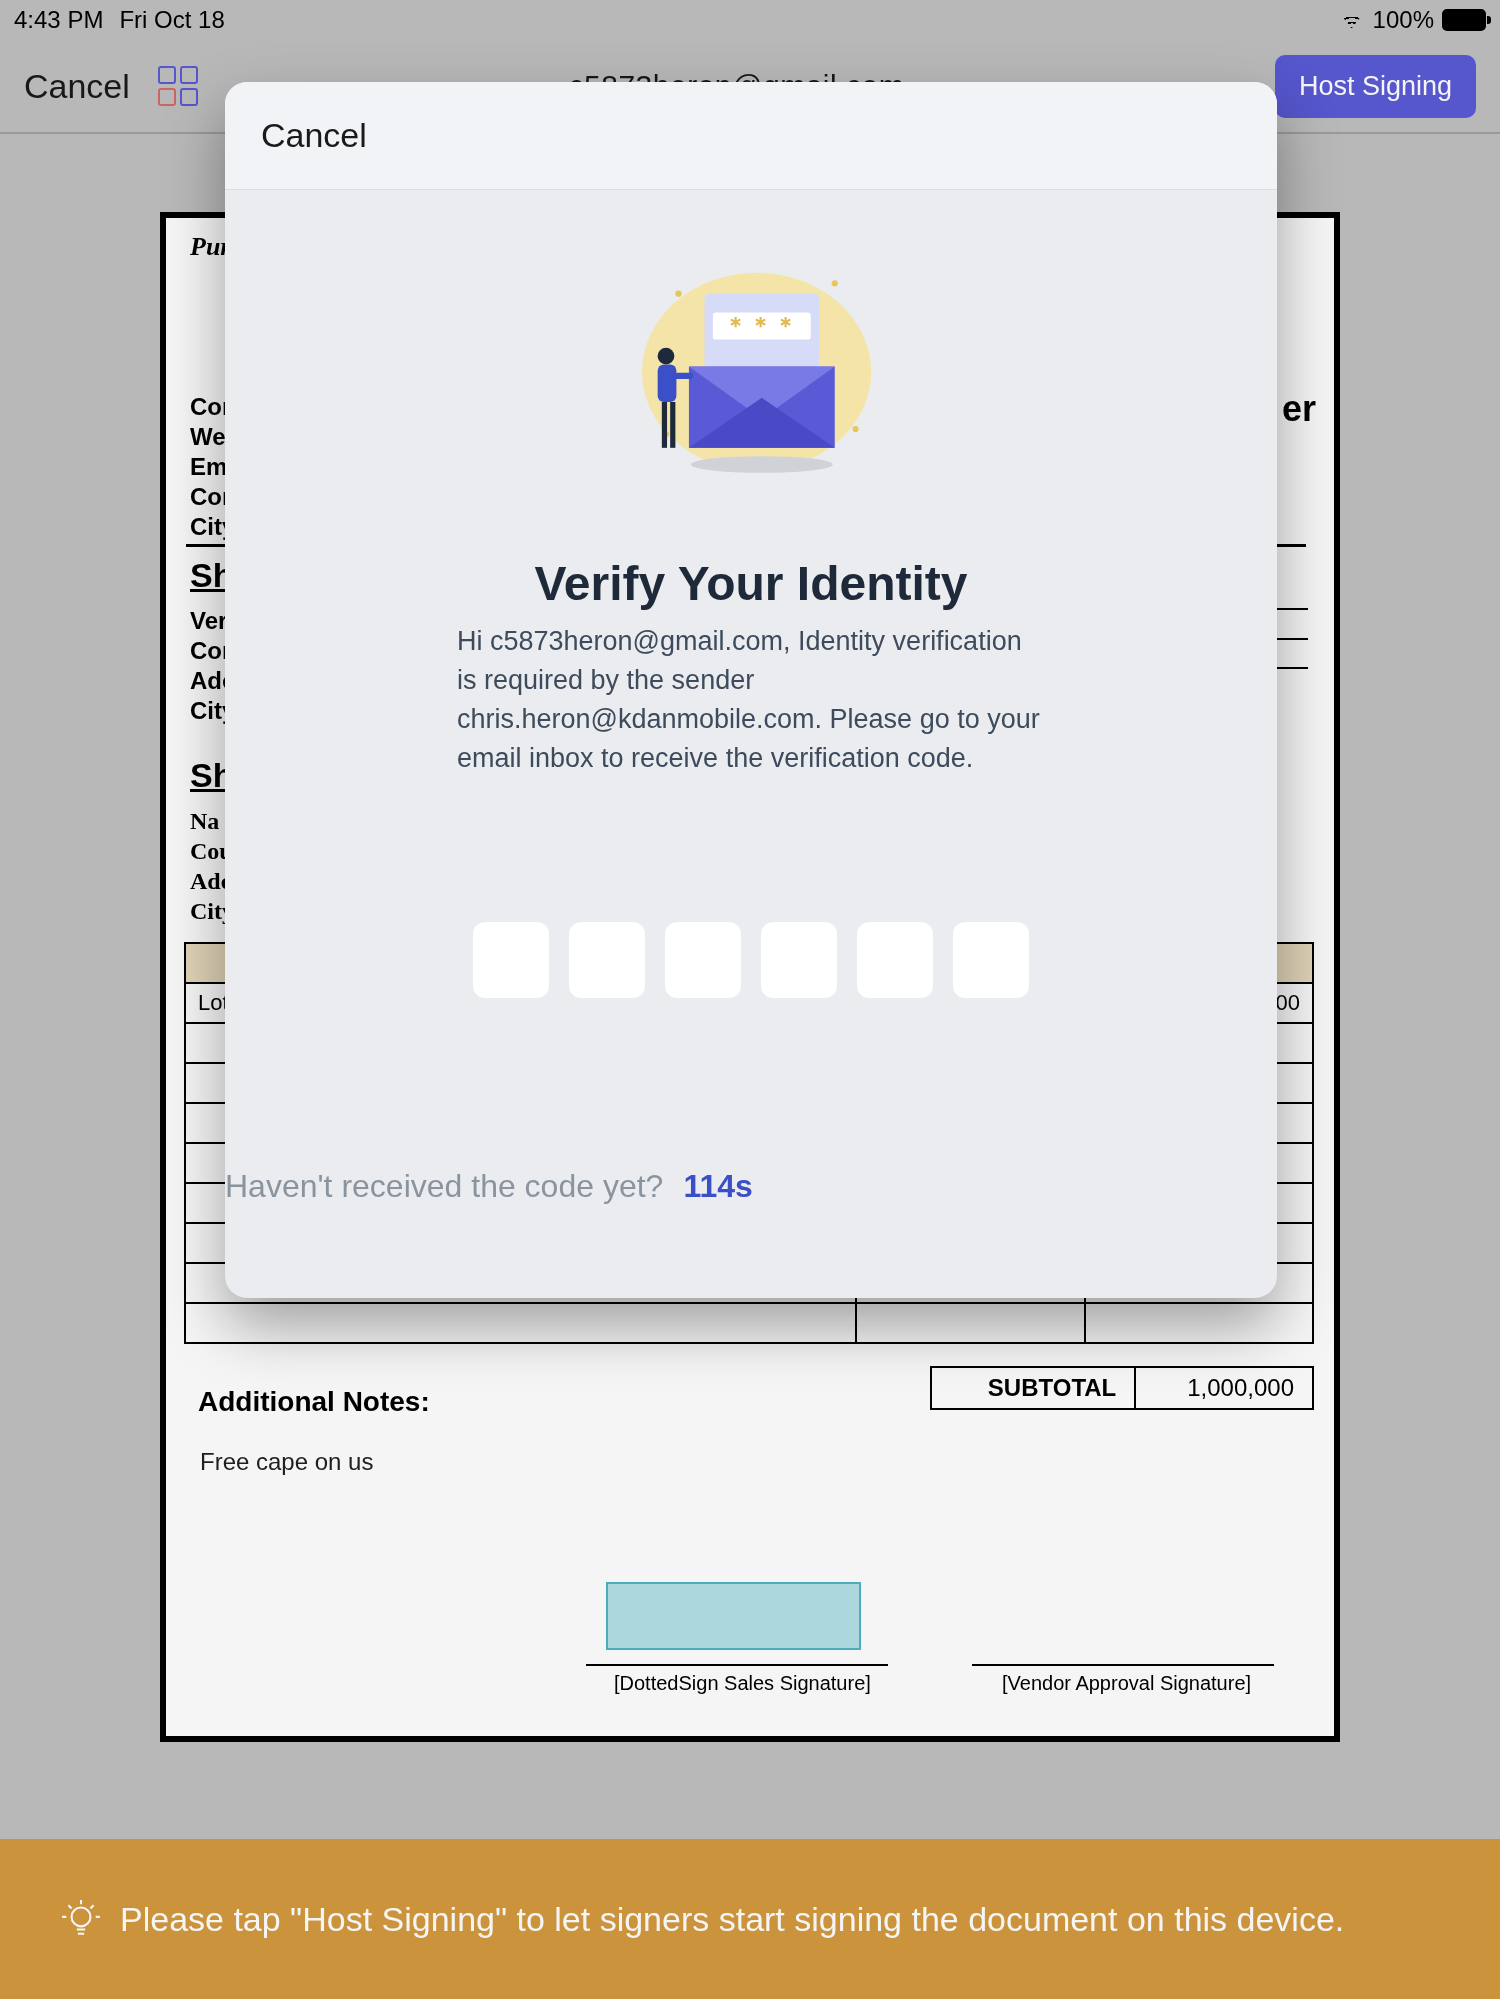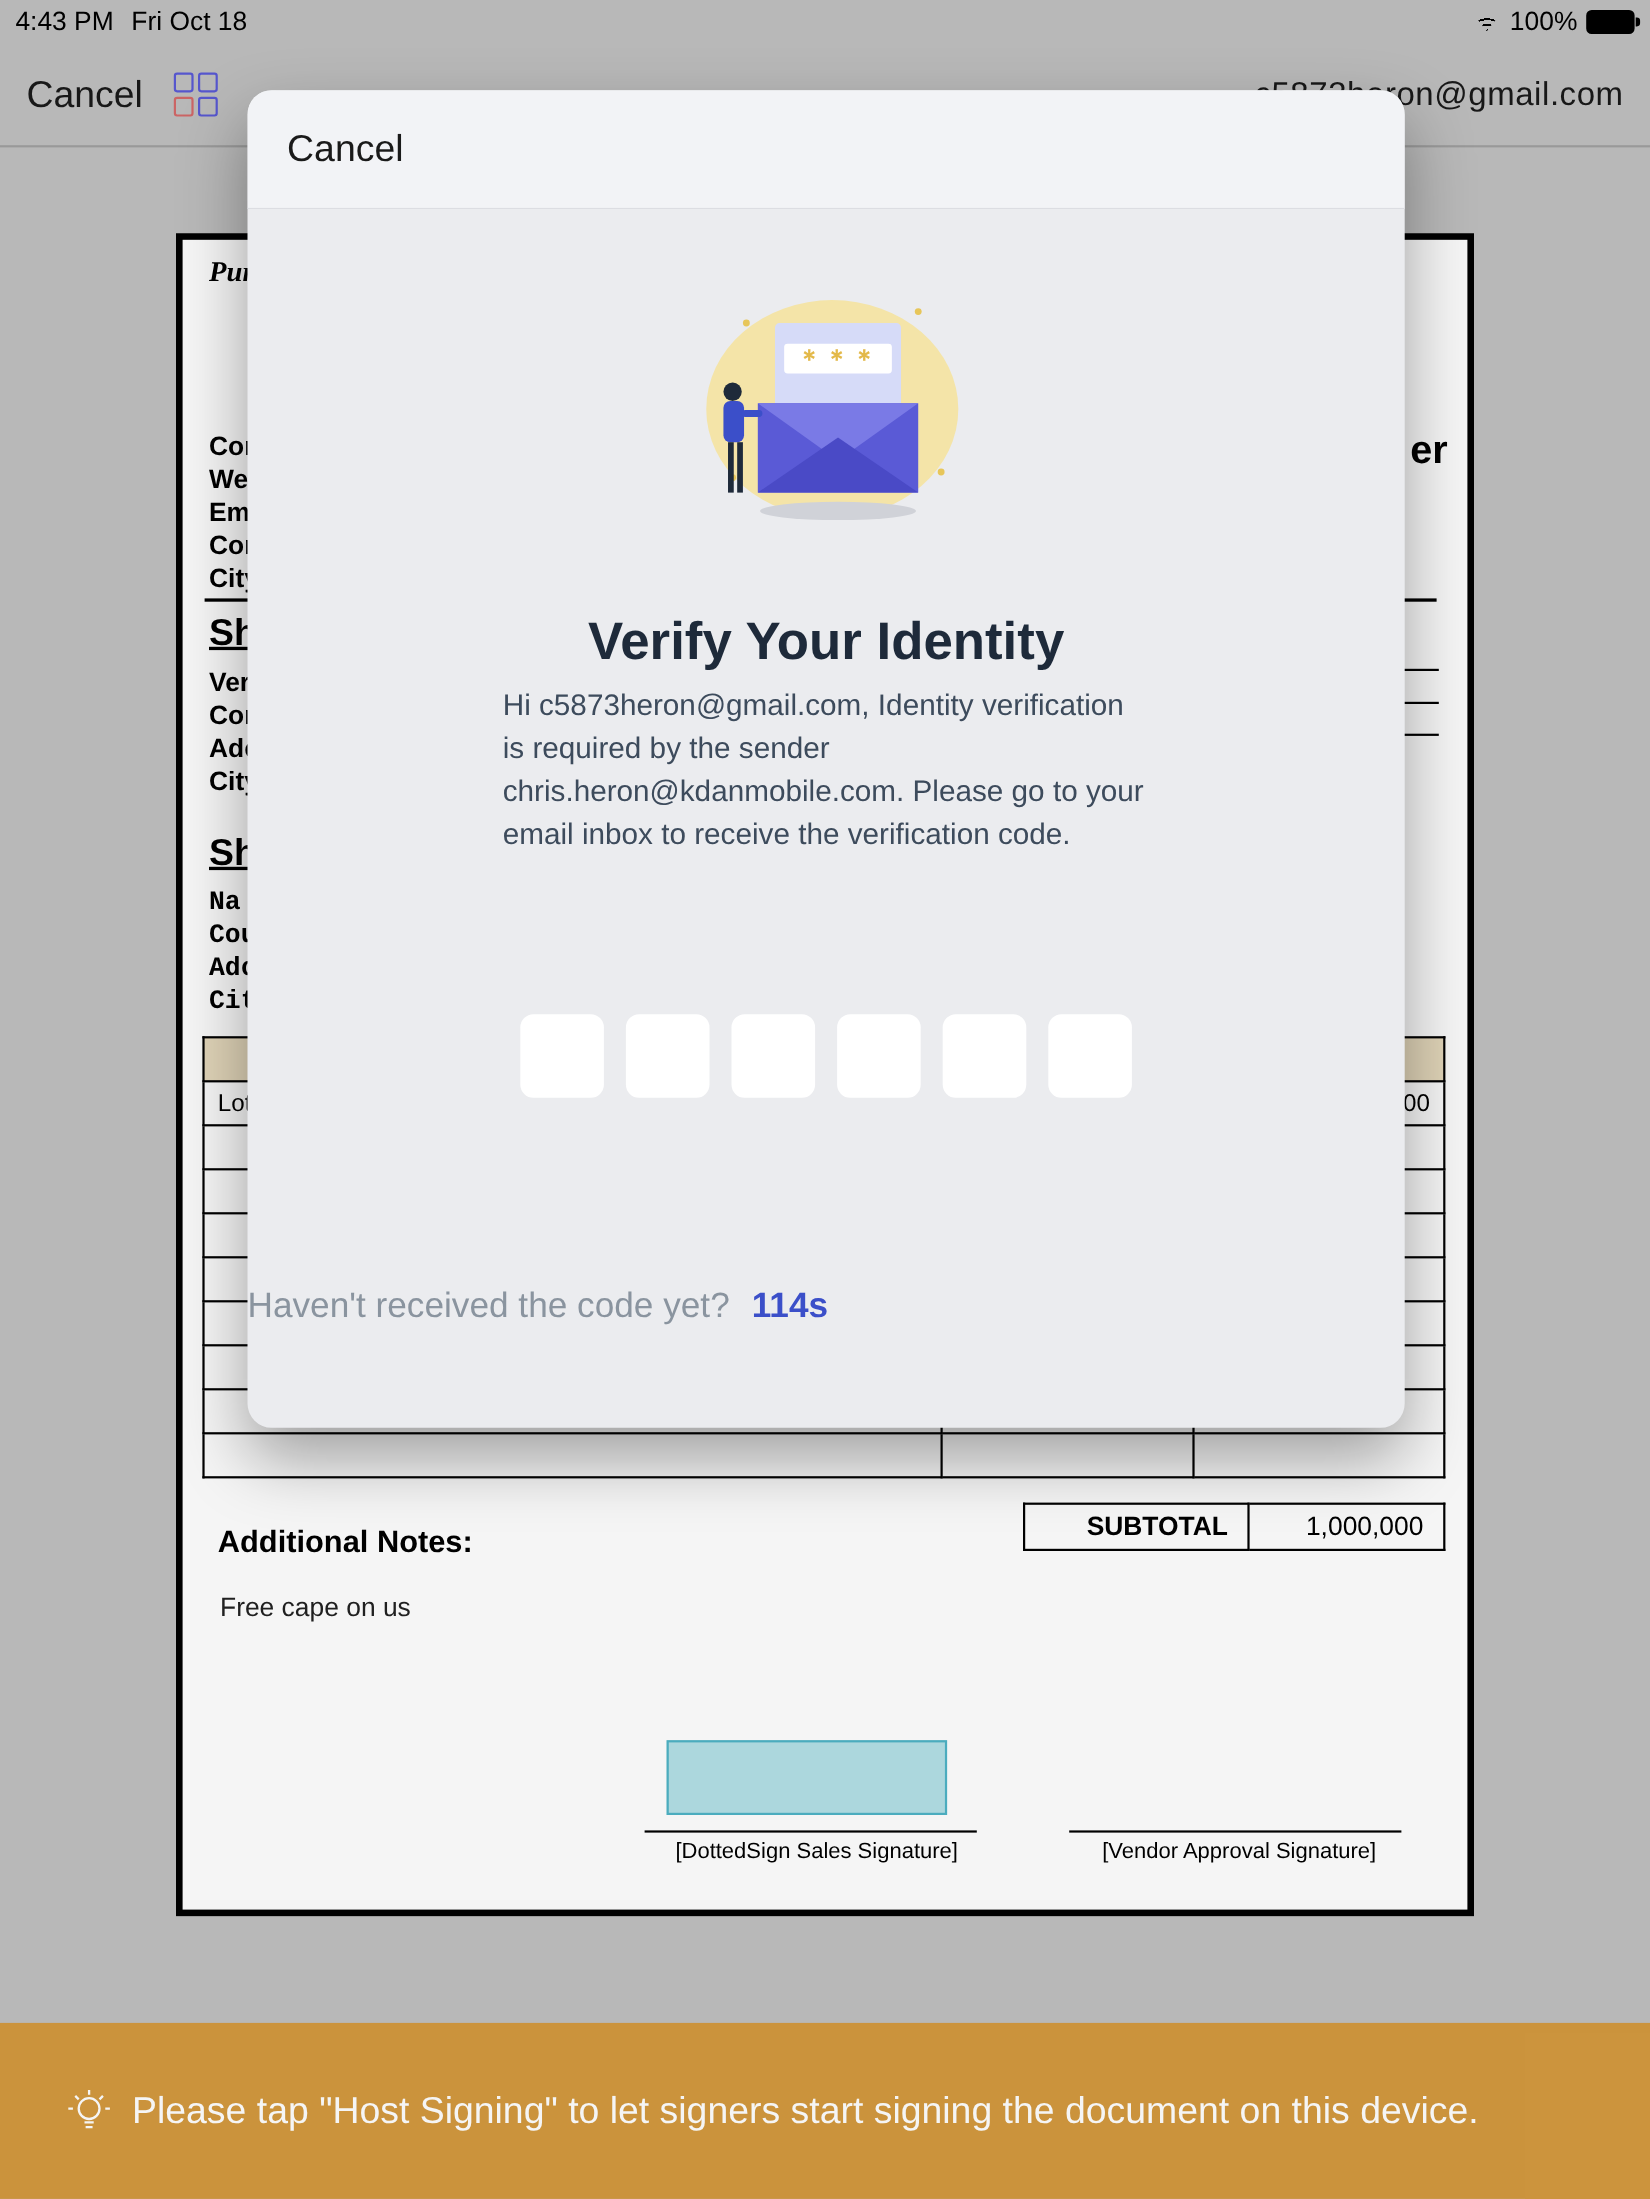--- a/index.html
+++ b/index.html
@@ -64,21 +64,21 @@
     width: 1180px; height: 1530px; background: #fff;
     border: 6px solid #000; position: relative; font-family: Georgia, "Times New Roman", serif;
     color: #000;
   }
   .po-title { position:absolute; left:24px; top:14px; font-style:italic; font-weight:700; font-size:26px; font-family: Georgia, serif;}
   .po-side { position:absolute; right:18px; top:170px; font-size:36px; font-weight:800; font-family: Arial, sans-serif;}
   .labels { position:absolute; left:24px; top:174px; font-size:24px; font-weight:700; line-height:30px; font-family: Arial, sans-serif;}
   .sh1 { position:absolute; left:24px; top:338px; font-size:34px; font-weight:800; text-decoration:underline; font-family: Arial, sans-serif;}
   .labels2 { position:absolute; left:24px; top:388px; font-size:24px; font-weight:700; line-height:30px; font-family: Liberation Sans, sans-serif;}
   .sh2 { position:absolute; left:24px; top:538px; font-size:34px; font-weight:800; text-decoration:underline; font-family: Arial, sans-serif;}
-  .labels3 { position:absolute; left:24px; top:588px; font-size:24px; font-weight:700; line-height:30px; font-family: Liberation Mono, monospace;}
+  .labels3 { position:absolute; left:24px; top:588px; font-size:24px; font-weight:700; line-height:30px; font-family: Liberation Serif, serif;}
   .rule { position:absolute; left:20px; right:28px; border-top:3px solid #000;}
   .rule.r1{ top:326px;}
   .dashrow { position:absolute; right:26px; border-top:2px solid #000; width:200px;}
   .dashrow.d1{ top:390px;} .dashrow.d2{ top:420px;} .dashrow.d3{ top:449px;}
 
   
   .items {
     position:absolute; left:18px; right:20px; top:724px;
     border:2px solid #000; border-collapse:collapse; width:calc(100% - 38px);
     font-family: Arial, sans-serif; font-size:22px;
@@ -176,20 +176,21 @@
   <div class="nav-left">
     <span class="nav-cancel">Cancel</span>
     <span class="grid-icon">
       <span></span>
         <span></span>
         <span></span>
         <span></span>
     </span>
   </div>
   <span class="nav-title">c5873heron@gmail.com</span>
+  <button class="host-btn">Host Signing</button>
 </div>
 
 <div class="doc-wrap">
   <div class="paper">
     <div class="po-title">Purchase Order</div>
     <div class="po-side">er</div>
 
     <div class="labels">
       <div>Cor</div>
       <div>We</div>

